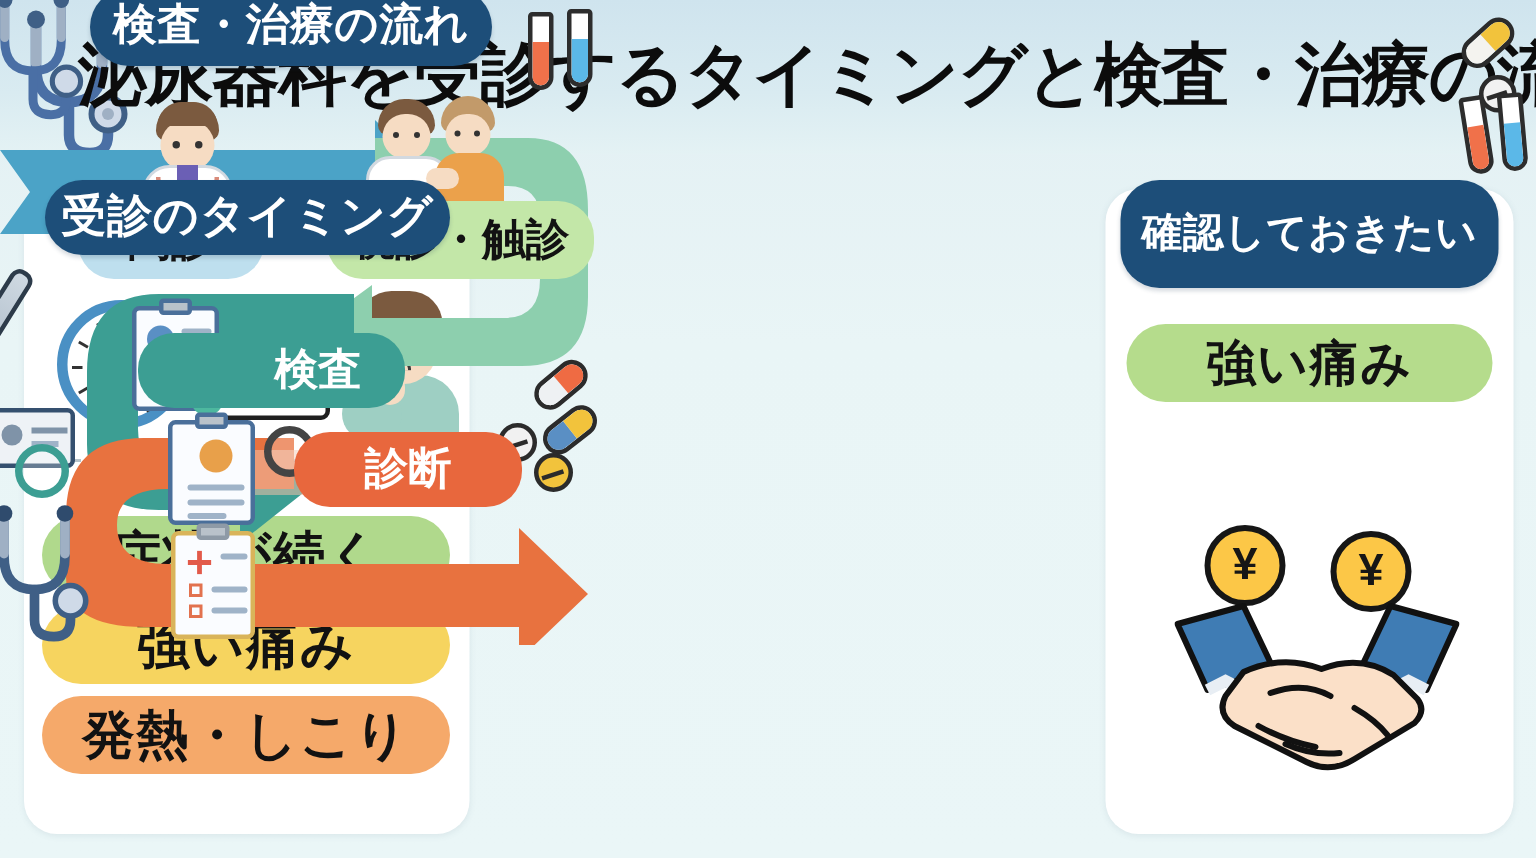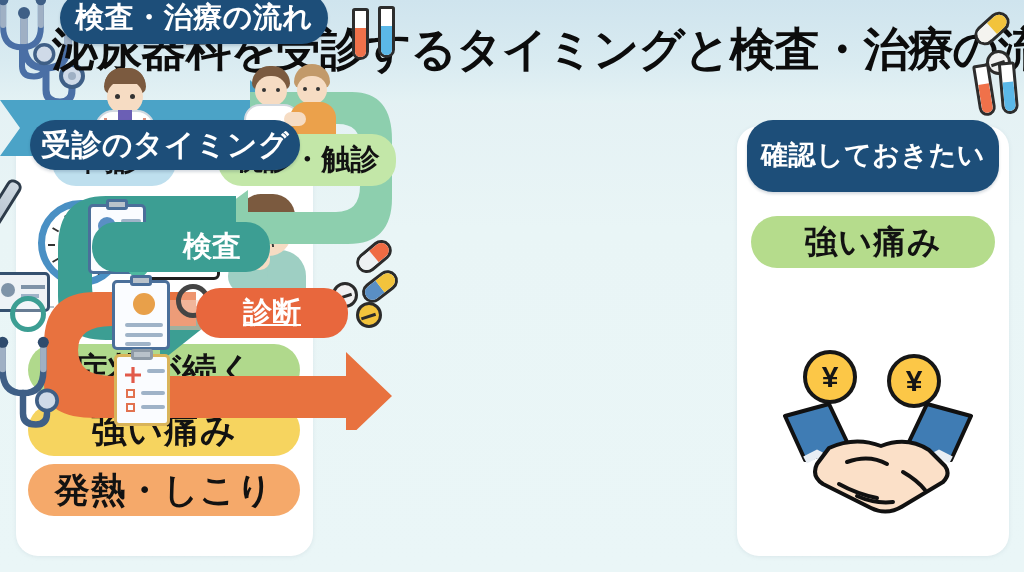--- a/index.html
+++ b/index.html
@@ -129,21 +129,21 @@
   .step-label {
     position:absolute;
     border-radius:24px;
     display:flex; align-items:center; justify-content:center;
     font-weight:bold; white-space:nowrap;
     z-index:5;
   }
   #step-0 { left:52px;  top:136px; width:124px; height:50px; background:#bedfee; color:#121212; font-size:29px; }
   #step-1 { left:218px; top:134px; width:178px; height:52px; background:#c3e7a8; color:#121212; font-size:29px; }
   #step-2 { left:92px;  top:222px; width:178px; height:50px; background:#3c9e93; color:#ffffff; font-size:29px; padding-left:62px;text-align:right;}
-  #step-3 { left:196px; top:288px; width:152px; height:50px; background:#e8673d; color:#ffffff; font-size:29px;text-decoration:underline; }
+  #step-3 { left:196px; top:288px; width:152px; height:50px; background:#e8673d; color:#ffffff; font-size:29px; }
   #step-4 { left:118px; top:362px; width:208px; height:52px; background:transparent; color:#ffffff; font-size:30px; padding-left:56px;}
 
   
   .r-pill { left:14px; width:244px; height:52px; font-size:33px; letter-spacing:1px; }
   #pill-r0 { top:90px;  background:#b5dc8c; }
   #pill-r1 { top:150px; background:#a9d6ea; }
 
   .handshake { position:absolute; left:46px; top:218px; width:190px; height:180px; }
   .coin { position:absolute; width:54px; height:54px; border-radius:50%; background:#fcc747;
           border:4px solid #161616; display:flex; align-items:center; justify-content:center;

